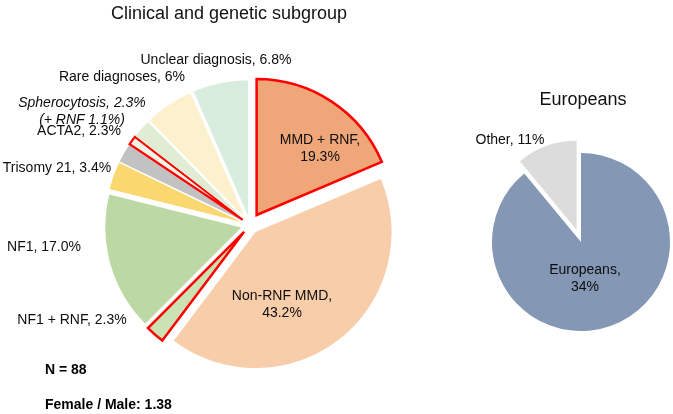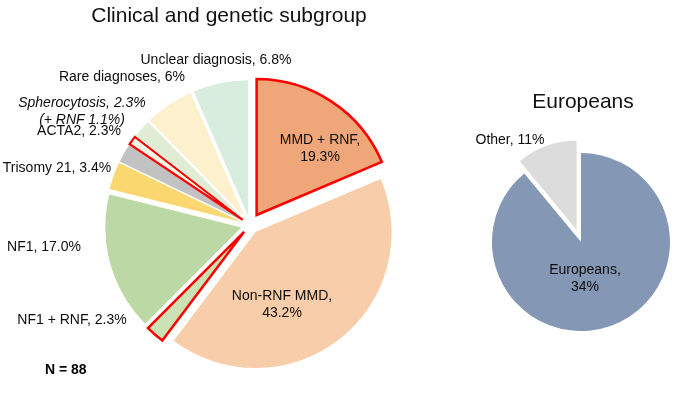--- a/index.html
+++ b/index.html
@@ -9,21 +9,21 @@
     height: 414px;
     background: #ffffff;
     font-family: "Liberation Sans", sans-serif;
     color: #000000;
     overflow: hidden;
   }
   #pies { position: absolute; left: 0; top: 0; }
   .chart-title {
     position: absolute;
     transform: translateX(-50%);
-    font-size: 21px;
+    font-size: 18px;
     white-space: nowrap;
     color: #111111;
   }
   .title-left  { left: 229px; top: 3px; }
   .title-right { left: 583px; top: 89px; }
   .plabel {
     position: absolute;
     transform: translate(-50%, -50%);
     font-size: 14px;
     line-height: 1.22;
@@ -78,13 +78,14 @@
       <div class="plabel" style="left: 82px; top: 111px; font-style: italic;">Spherocytosis, 2.3%
 (+ RNF 1.1%)</div>
       <div class="plabel" style="left: 122px; top: 77px;">Rare diagnoses, 6%</div>
       <div class="plabel" style="left: 216px; top: 60px;">Unclear diagnosis, 6.8%</div>
       <div class="plabel" style="left: 585px; top: 278px;">Europeans, 34%</div>
       <div class="plabel" style="left: 510px; top: 140px;">Other, 11%</div>
     </div>
 
   <div class="note note-n">N = 88</div>
 
+  <div class="note note-sex">Female / Male: 1.38</div>
 </div>
 
 </body></html>

